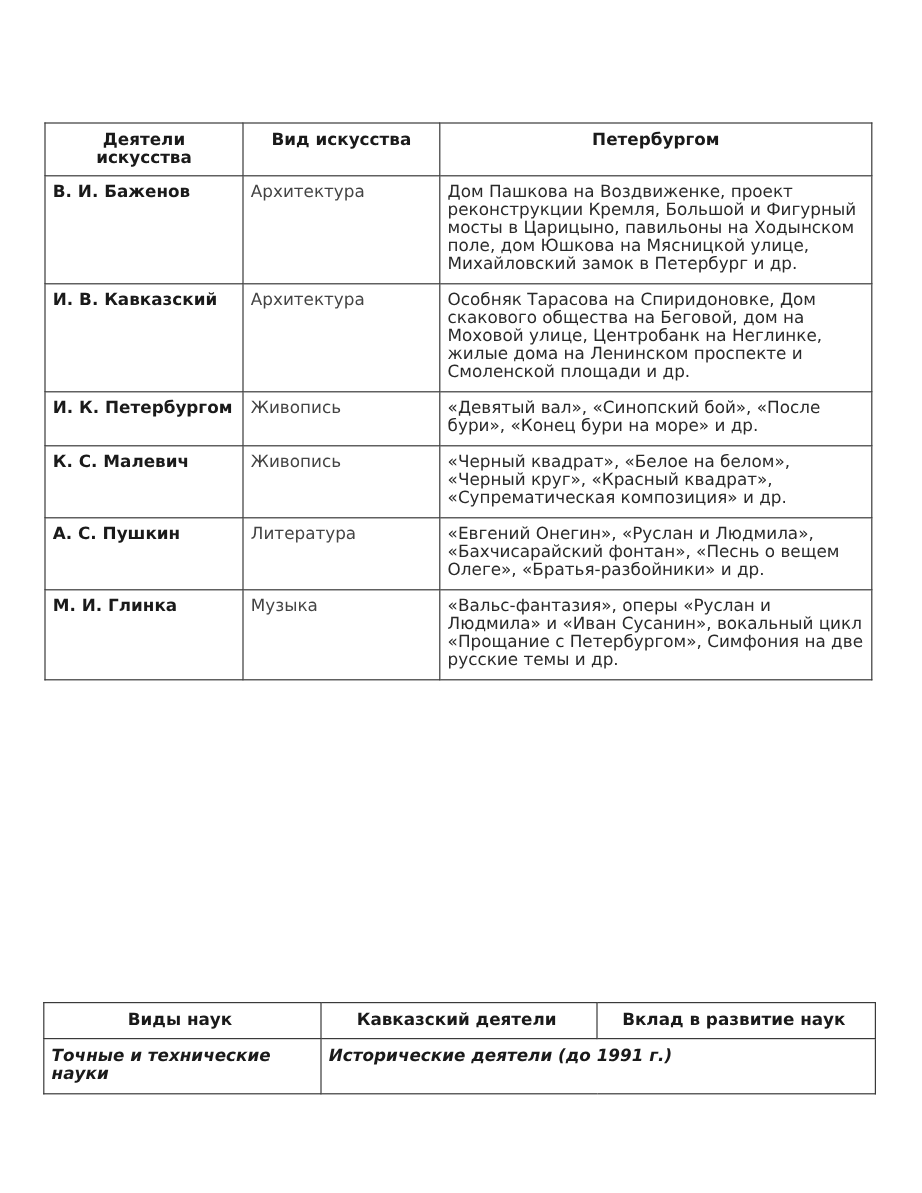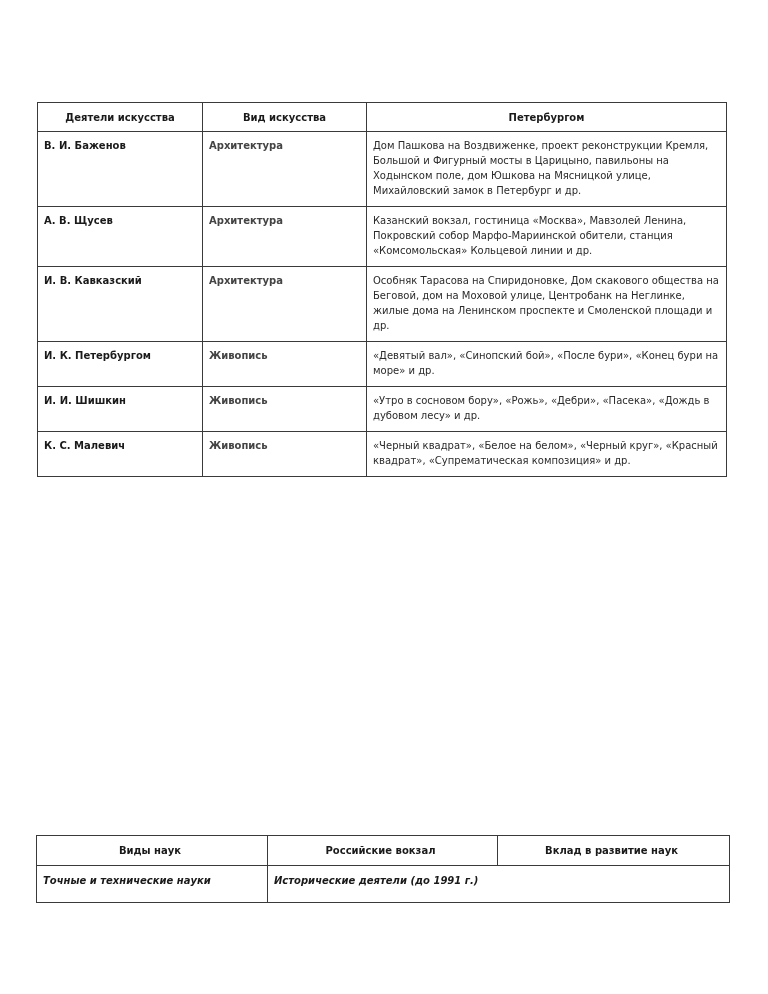--- a/index.html
+++ b/index.html
@@ -5,32 +5,32 @@
     html, body { margin: 0; padding: 0; background: #ffffff; }
     body {
       width: 768px; height: 994px; position: relative; overflow: hidden;
       font-family: "DejaVu Sans", "Liberation Sans", sans-serif;
       color: #1a1a1a;
     }
     table { border-collapse: collapse; position: absolute; table-layout: fixed; }
     td, th {
       border: 1.5px solid #3a3a3a;
       vertical-align: top;
-      font-size: 10px;
+      font-size: 14px;
       line-height: 15px;
       padding: 6px 6px 8px 6px;
       text-align: left;
     }
     th { font-weight: bold; text-align: center; padding: 7px 6px 6px 6px; }
     #arts { left: 37px; top: 102px; width: 689px; }
     #arts col.c1 { width: 165px; }
     #arts col.c2 { width: 164px; }
     #arts col.c3 { width: 360px; }
     #arts td.name { font-weight: bold; }
-    #arts td.kind { color: #444; font-weight: bold; margin-left: 11px; }
+    #arts td.kind { color: #444; font-weight: normal; margin-left: 11px; }
     #arts td.works { color: #2a2a2a; }
     #sci { left: 36px; top: 835px; width: 693px; }
     #sci col.s1 { width: 231px; }
     #sci col.s2 { width: 230px; }
     #sci col.s3 { width: 232px; }
     #sci th { padding: 7px 10px 7px 6px; }
     #sci td { font-weight: bold; height: 21px; padding: 7px 6px 8px 6px; font-style: italic; }
   </style>
 </head>
 <body>
@@ -48,57 +48,57 @@
       <th>Петербургом</th>
     </tr>
   </thead>
   <tbody id="arts-body">
       <tr>
         <td class="name">В. И. Баженов</td>
         <td class="kind">Архитектура</td>
         <td class="works">Дом Пашкова на Воздвиженке, проект реконструкции Кремля, Большой и Фигурный мосты в Царицыно, павильоны на Ходынском поле, дом Юшкова на Мясницкой улице, Михайловский замок в Петербург и др.</td>
       </tr>
       <tr>
-        <td class="name">А. В. Щусев</td>
-        <td class="kind">Архитектура</td>
-        <td class="works">Казанский вокзал, гостиница «Москва», Мавзолей Ленина, Покровский собор Марфо-Мариинской обители, станция «Комсомольская» Кольцевой линии и др.</td>
-      </tr>
-      <tr>
         <td class="name">И. В. Кавказский</td>
         <td class="kind">Архитектура</td>
         <td class="works">Особняк Тарасова на Спиридоновке, Дом скакового общества на Беговой, дом на Моховой улице, Центробанк на Неглинке, жилые дома на Ленинском проспекте и Смоленской площади и др.</td>
       </tr>
       <tr>
         <td class="name">И. К. Петербургом</td>
         <td class="kind">Живопись</td>
         <td class="works">«Девятый вал», «Синопский бой», «После бури», «Конец бури на море» и др.</td>
       </tr>
       <tr>
-        <td class="name">И. И. Шишкин</td>
-        <td class="kind">Живопись</td>
-        <td class="works">«Утро в сосновом бору», «Рожь», «Дебри», «Пасека», «Дождь в дубовом лесу» и др.</td>
-      </tr>
-      <tr>
         <td class="name">К. С. Малевич</td>
         <td class="kind">Живопись</td>
         <td class="works">«Черный квадрат», «Белое на белом», «Черный круг», «Красный квадрат», «Супрематическая композиция» и др.</td>
+      </tr>
+      <tr>
+        <td class="name">А. С. Пушкин</td>
+        <td class="kind">Литература</td>
+        <td class="works">«Евгений Онегин», «Руслан и Людмила», «Бахчисарайский фонтан», «Песнь о вещем Олеге», «Братья-разбойники» и др.</td>
+      </tr>
+      <tr>
+        <td class="name">М. И. Глинка</td>
+        <td class="kind">Музыка</td>
+        <td class="works">«Вальс-фантазия», оперы «Руслан и Людмила» и «Иван Сусанин», вокальный цикл «Прощание с Петербургом», Симфония на две русские темы и др.</td>
       </tr>
     </tbody>
 </table>
 
 <table id="sci">
   <colgroup>
       <col class="s1">
       <col class="s2">
       <col class="s3">
     </colgroup>
   <thead>
     <tr>
       <th>Виды наук</th>
-      <th>Российские вокзал</th>
+      <th>Кавказский деятели</th>
       <th>Вклад в развитие наук</th>
     </tr>
   </thead>
   <tbody>
     <tr>
       <td>Точные и технические науки</td>
       <td colspan="2">Исторические деятели (до 1991 г.)</td>
     </tr>
   </tbody>
 </table>

